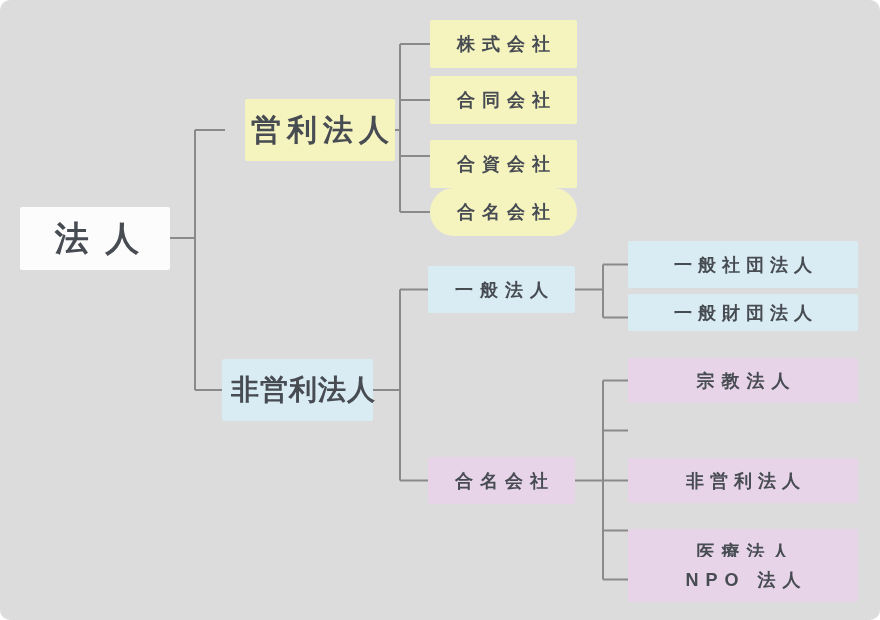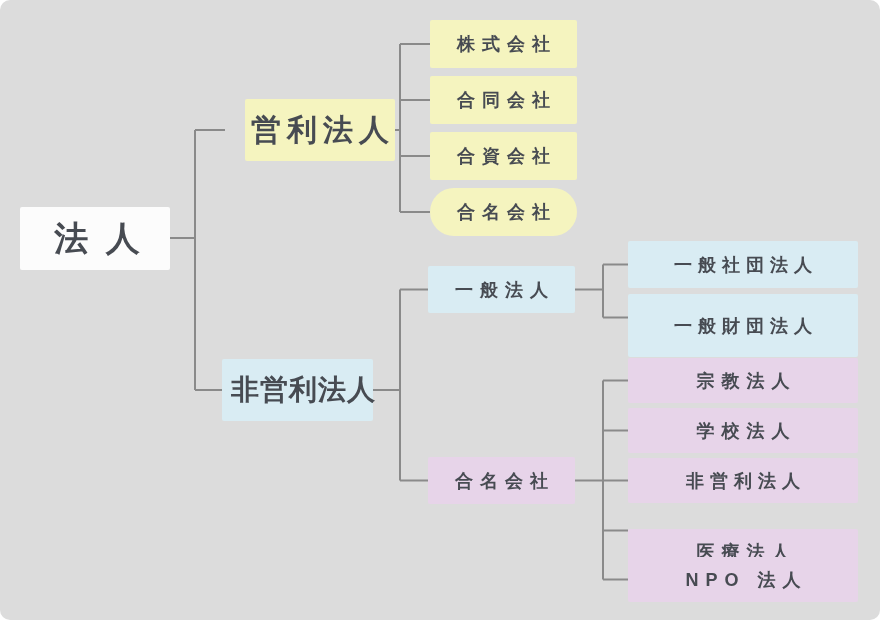--- a/index.html
+++ b/index.html
@@ -40,20 +40,21 @@
     font-size: 18px;
     letter-spacing: 7px;
     padding-left: 7px;
     box-sizing: border-box;
   }
   .root-node {
     background: var(--root_bg, #fcfcfc);
     font-size: 34px;
     letter-spacing: 4px;
     padding-left: 8px;
+    font-family: Liberation Serif, serif;
   }
   .profit { background: var(--profit_bg, #f5f4bf); }
   .nonprofit { background: var(--nonprofit_bg, #d9ecf3); }
   .public { background: var(--public_bg, #e7d4e9); }
   .lvl1 { font-size: 30px; letter-spacing: 6px; padding-left: 6px; margin-left: 20px; }
   .tight { font-size: 28px; letter-spacing: 1px; padding-left: 1px; }
   .wide6 { letter-spacing: 6px; padding-left: 6px; }
 </style>
 </head>
 <body>
@@ -72,29 +73,28 @@
 
     <path d="M575,480.5 H603 M603,380.5 V579.5 M603,380.5 H628 M603,430.5 H628 M603,480.5 H628 M603,530.5 H628 M603,579.5 H628"></path>
   </svg>
 
   <div class="node root-node" style="left:20px; top:207px; width:150px; height:63px;">法 人</div>
 
   <div class="node profit lvl1" style="left:225px; top:99px; width:150px; height:62px;">営利法人</div>
 
   <div class="node profit" style="left:430px; top:20px; width:147px; height:48px;">株式会社</div>
   <div class="node profit" style="left:430px; top:76px; width:147px; height:48px;">合同会社</div>
-  <div class="node profit" style="left:430px; top:132px; width:147px; height:48px;">合資会社</div>
+  <div class="node profit" style="left:430px; top:140px; width:147px; height:48px;">合資会社</div>
   <div class="node profit" style="left:430px; top:188px; width:147px; height:48px;border-radius:24px;">合名会社</div>
 
   <div class="node nonprofit tight" style="left:222px; top:359px; width:151px; height:62px;padding-left:12px;">非営利法人</div>
 
   <div class="node nonprofit" style="left:428px; top:266px; width:147px; height:47px;">一般法人</div>
   <div class="node nonprofit wide6" style="left:628px; top:241px; width:230px; height:47px;">一般社団法人</div>
-  <div class="node nonprofit wide6" style="left:628px; top:294px; width:230px; height:63px;">一般財団法人</div>
+  <div class="node nonprofit wide6" style="left:628px; top:294px; width:230px; height:37px;">一般財団法人</div>
 
   <div class="node public" style="left:428px; top:457px; width:147px; height:47px;">合名会社</div>
   <div class="node public" style="left:628px; top:358px; width:230px; height:45px;">宗教法人</div>
-  <div class="node public" style="left:628px; top:408px; width:230px; height:45px;">学校法人</div>
   <div class="node public wide6" style="left:628px; top:458px; width:230px; height:45px;">非営利法人</div>
   <div class="node public" style="left:628px; top:529px; width:230px; height:45px;">医療法人</div>
   <div class="node public" style="left:628px; top:557px; width:230px; height:45px;">NPO 法人</div>
 
 </div>
 
 </body></html>

